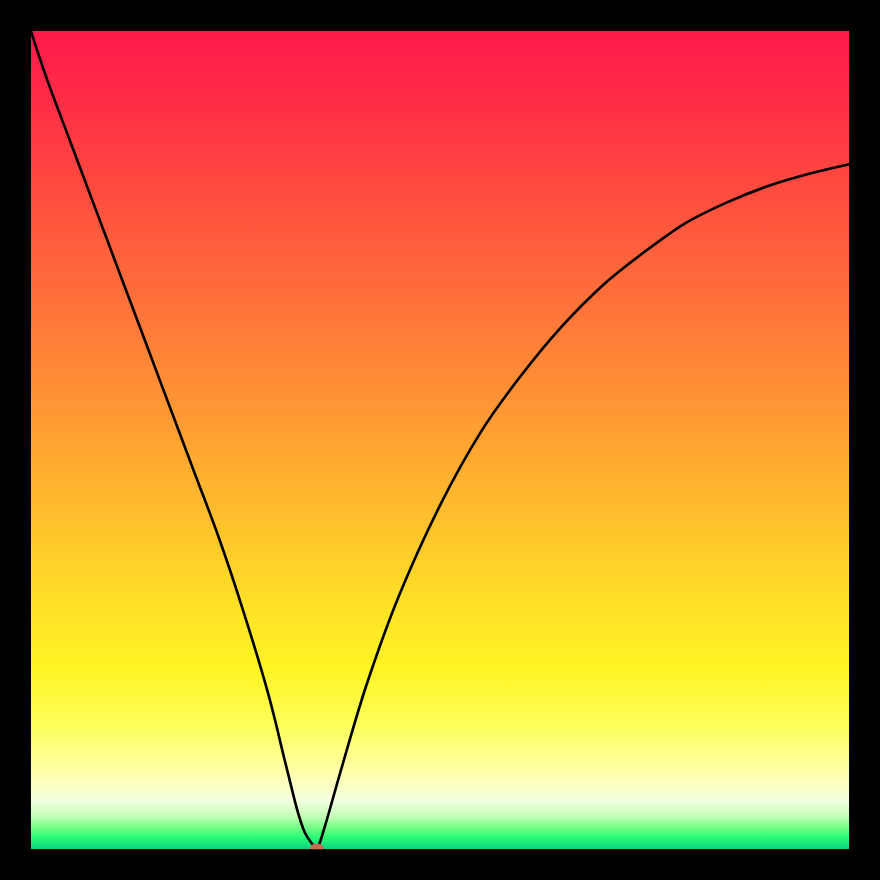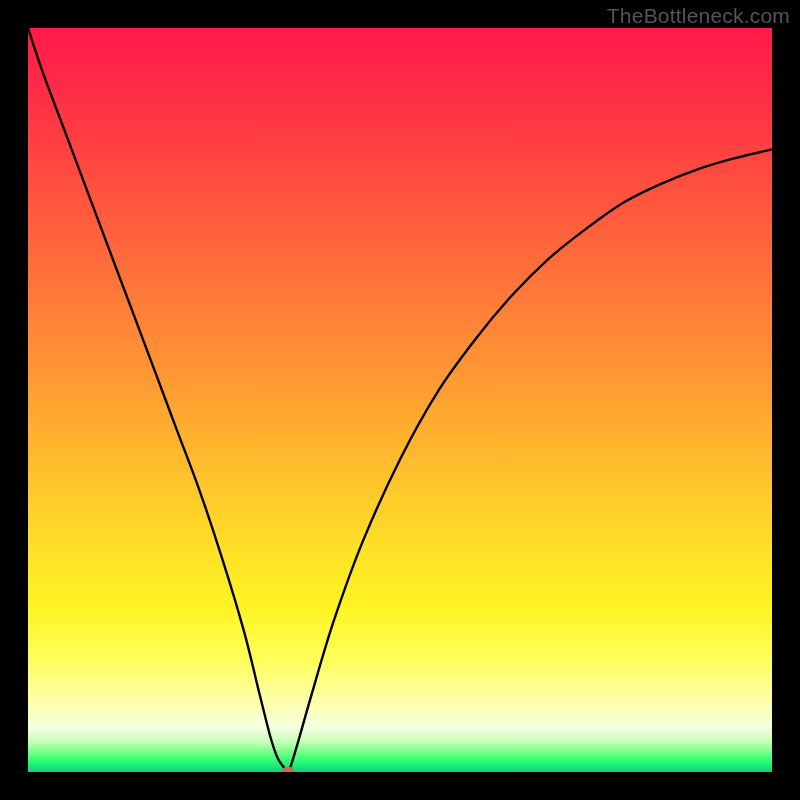--- a/index.html
+++ b/index.html
@@ -72,21 +72,20 @@
     border-radius: 5px;
     transform: translate(-50%, -50%);
     z-index: 3;
   }
 </style>
 </head>
 <body>
 
 <div class="frame">
 
-  <span class="watermark">TheBottleneck.com</span>
 
   <div class="plot-area">
     <div class="gradient"></div>
 
     <svg class="curve" viewBox="0 0 744 744" preserveAspectRatio="none">
       <path id="curve-path" fill="none" stroke-width="2.4" stroke="#000000" d="M 0.0 0.0 C 2.5 7.4, 8.7 27.3, 14.9 44.6 C 21.1 62.0, 29.8 84.3, 37.2 104.2 C 44.6 124.0, 52.1 143.8, 59.5 163.7 C 67.0 183.5, 74.4 203.4, 81.8 223.2 C 89.3 243.0, 96.7 262.9, 104.2 282.7 C 111.6 302.6, 119.0 322.4, 126.5 342.2 C 133.9 362.1, 141.4 381.9, 148.8 401.8 C 156.2 421.6, 163.7 440.2, 171.1 461.3 C 178.6 482.4, 186.0 504.7, 193.4 528.2 C 200.9 551.8, 209.6 580.3, 215.8 602.6 C 222.0 625.0, 226.3 644.8, 230.6 662.2 C 235.0 679.5, 238.7 695.6, 241.8 706.8 C 244.9 718.0, 246.8 723.5, 249.2 729.1 C 251.7 734.7, 254.8 737.8, 256.7 740.3 C 258.5 742.8, 258.5 747.1, 260.4 744.0 C 262.3 740.9, 264.1 734.1, 267.8 721.7 C 271.6 709.3, 276.5 690.7, 282.7 669.6 C 288.9 648.5, 296.4 621.2, 305.0 595.2 C 313.7 569.2, 323.6 540.6, 334.8 513.4 C 346.0 486.1, 359.6 456.3, 372.0 431.5 C 384.4 406.7, 396.8 384.4, 409.2 364.6 C 421.6 344.7, 434.0 328.6, 446.4 312.5 C 458.8 296.4, 471.2 281.5, 483.6 267.8 C 496.0 254.2, 508.4 241.8, 520.8 230.6 C 533.2 219.5, 545.6 210.2, 558.0 200.9 C 570.4 191.6, 582.8 182.3, 595.2 174.8 C 607.6 167.4, 620.0 161.8, 632.4 156.2 C 644.8 150.7, 657.2 145.7, 669.6 141.4 C 682.0 137.0, 694.4 133.5, 706.8 130.2 C 719.2 126.9, 737.8 122.8, 744.0 121.3"></path>
     </svg>
 
     <div id="marker" class="marker" style="left: 260.4px; top: 744px; background: rgb(207, 106, 82);"></div>
   </div>

